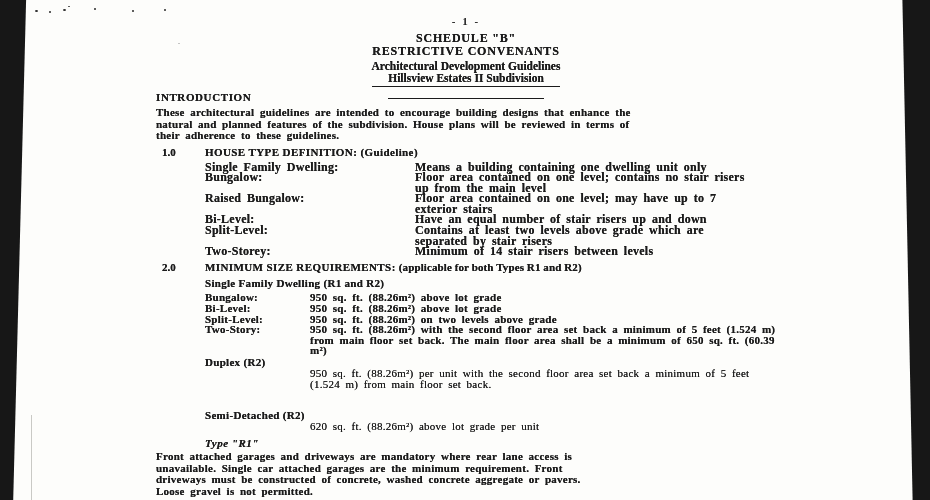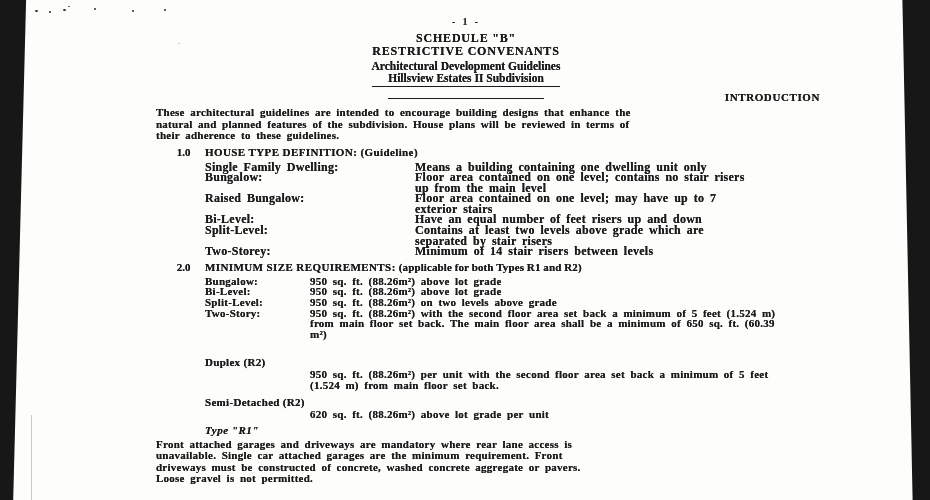--- a/index.html
+++ b/index.html
@@ -36,58 +36,58 @@
   .doc-header { width: 620px; text-align: center; margin-top: 5px; }
   .h1 {
     font-size: 12px; line-height: 12.5px; font-weight: 700; letter-spacing: 0.8px;
     text-shadow: 0 0 0.5px #222;
   }
   .subs { width: 620px; text-align: center; margin-top: 4px; }
   .sub { font-size: 11.5px; line-height: 11.5px; font-weight: 700; }
   .sub .u { border-bottom: 1.5px solid #1b1b1b; padding-bottom: 14px; text-shadow: 0 0 0.5px #222; }
   .intro-h {
     margin-top: 8px; font-size: 11px; line-height: 11px; font-weight: 700;
-    letter-spacing: 0.6px; text-shadow: 0 0 0.4px #222; text-align: right;
+    letter-spacing: 0.6px; text-shadow: 0 0 0.4px #222;
   }
   .body-par { margin-top: 4px; width: 648px; }
   .bline {
     font-size: 11px; line-height: 11.5px; font-weight: 700;
     letter-spacing: 0.25px; word-spacing: 2.5px; text-shadow: 0 0 0.4px #333;
   }
-  .sec-row { margin-top: 5px; display: flex; text-align: center; }
+  .sec-row { margin-top: 5px; display: flex; }
   .sec-num {
     width: 49px; padding-left: 6px; box-sizing: border-box;
     font-size: 11px; line-height: 11px; font-weight: 700; text-shadow: 0 0 0.4px #222;
   }
   .sec-head {
     font-size: 11px; line-height: 11px; font-weight: 700; letter-spacing: 0.4px;
     text-shadow: 0 0 0.4px #222;
   }
   .sec-note { font-weight: 700; letter-spacing: 0.1px; }
   .deflist { margin-top: 4px; margin-left: 49px; }
   .defrow { display: grid; grid-template-columns: 210px 345px; }
   .defrow > span {
     font-size: 12px; line-height: 10.6px; font-weight: 700;
     letter-spacing: 0.25px; word-spacing: 2.5px; text-shadow: 0 0 0.4px #333;
   }
   .sub-head {
     margin-top: 5px; margin-left: 49px;
     font-size: 11px; line-height: 11.5px; font-weight: 700; letter-spacing: 0.3px;
     text-shadow: 0 0 0.4px #222;
   }
-  .sub-head.tight { margin-top: 18px; }
+  .sub-head.tight { margin-top: 1px; }
   .sizelist { margin-top: 3px; margin-left: 49px; }
   .sizerow { display: grid; grid-template-columns: 105px 480px; }
   .sizerow > span {
     font-size: 11px; line-height: 10.6px; font-weight: 700;
     letter-spacing: 0.25px; word-spacing: 2.5px; text-shadow: 0 0 0.4px #333;
   }
   .indent-body {
     margin-left: 154px; width: 460px;
-    font-size: 11px; line-height: 10.6px; font-weight: 700;
+    font-size: 11px; line-height: 10.6px; font-weight: 400;
     letter-spacing: 0.25px; word-spacing: 2.5px; text-shadow: 0 0 0.4px #333;
   }
   .semi-body { margin-top: 0px; }
   .type-head {
     margin-top: 6px; margin-left: 49px;
     font-size: 11px; line-height: 11.5px; font-weight: 700; font-style: italic;
     letter-spacing: 0.5px; text-shadow: 0 0 0.4px #222;
   }
   .garage-par { margin-top: 2px; width: 648px; }
 </style>
@@ -142,37 +142,38 @@
       <div class="defrow">
         <span>Bungalow:</span>
         <span>Floor area contained on one level; contains no stair risers up from the main level</span>
       </div>
       <div class="defrow">
         <span>Raised Bungalow:</span>
         <span>Floor area contained on one level; may have up to 7 exterior stairs</span>
       </div>
       <div class="defrow">
         <span>Bi-Level:</span>
-        <span>Have an equal number of feet risers up and down</span>
+        <span>Have an equal number of stair risers up and down</span>
       </div>
       <div class="defrow">
         <span>Split-Level:</span>
         <span>Contains at least two levels above grade which are separated by stair risers</span>
       </div>
       <div class="defrow">
         <span>Two-Storey:</span>
         <span>Minimum of 14 stair risers between levels</span>
       </div>
     </div>
 
     <div class="sec-row">
       <span class="sec-num">2.0</span>
       <span class="sec-head"><span>MINIMUM SIZE REQUIREMENTS:</span> <span class="sec-note">(applicable for both Types R1 and R2)</span></span>
     </div>
 
+    <div class="sub-head">Single Family Dwelling (R1 and R2)</div>
 
     <div class="sizelist">
       <div class="sizerow">
         <span>Bungalow:</span>
         <span>950 sq. ft. (88.26m²) above lot grade</span>
       </div>
       <div class="sizerow">
         <span>Bi-Level:</span>
         <span>950 sq. ft. (88.26m²) above lot grade</span>
       </div>
@@ -182,21 +183,21 @@
       </div>
       <div class="sizerow">
         <span>Two-Story:</span>
         <span>950 sq. ft. (88.26m²) with the second floor area set back a minimum of 5 feet (1.524 m) from main floor set back.  The main floor area shall be a minimum of 650 sq. ft. (60.39 m²)</span>
       </div>
     </div>
 
     <div class="sub-head tight">Duplex (R2)</div>
     <div class="indent-body">950 sq. ft. (88.26m²) per unit with the second floor area set back a minimum of 5 feet (1.524 m) from main floor set back.</div>
 
-    <div class="sub-head" style="margin-top:7px;">Semi-Detached (R2)</div>
+    <div class="sub-head" style="margin-top:20px;">Semi-Detached (R2)</div>
     <div class="indent-body semi-body">620 sq. ft. (88.26m²) above lot grade per unit</div>
 
     <div class="type-head">Type "R1"</div>
 
     <div class="body-par garage-par">
       <div class="bline">Front attached garages and driveways are mandatory where rear lane access is</div>
       <div class="bline">unavailable. Single car attached garages are the minimum requirement.  Front</div>
       <div class="bline">driveways must be constructed of concrete, washed concrete aggregate or pavers.</div>
       <div class="bline">Loose gravel is not permitted.</div>
     </div>

